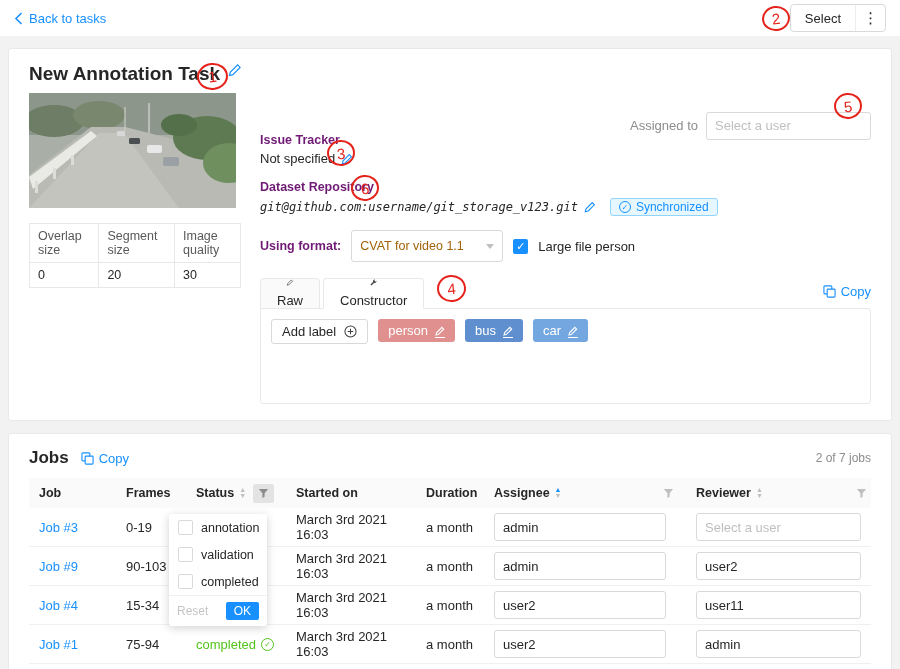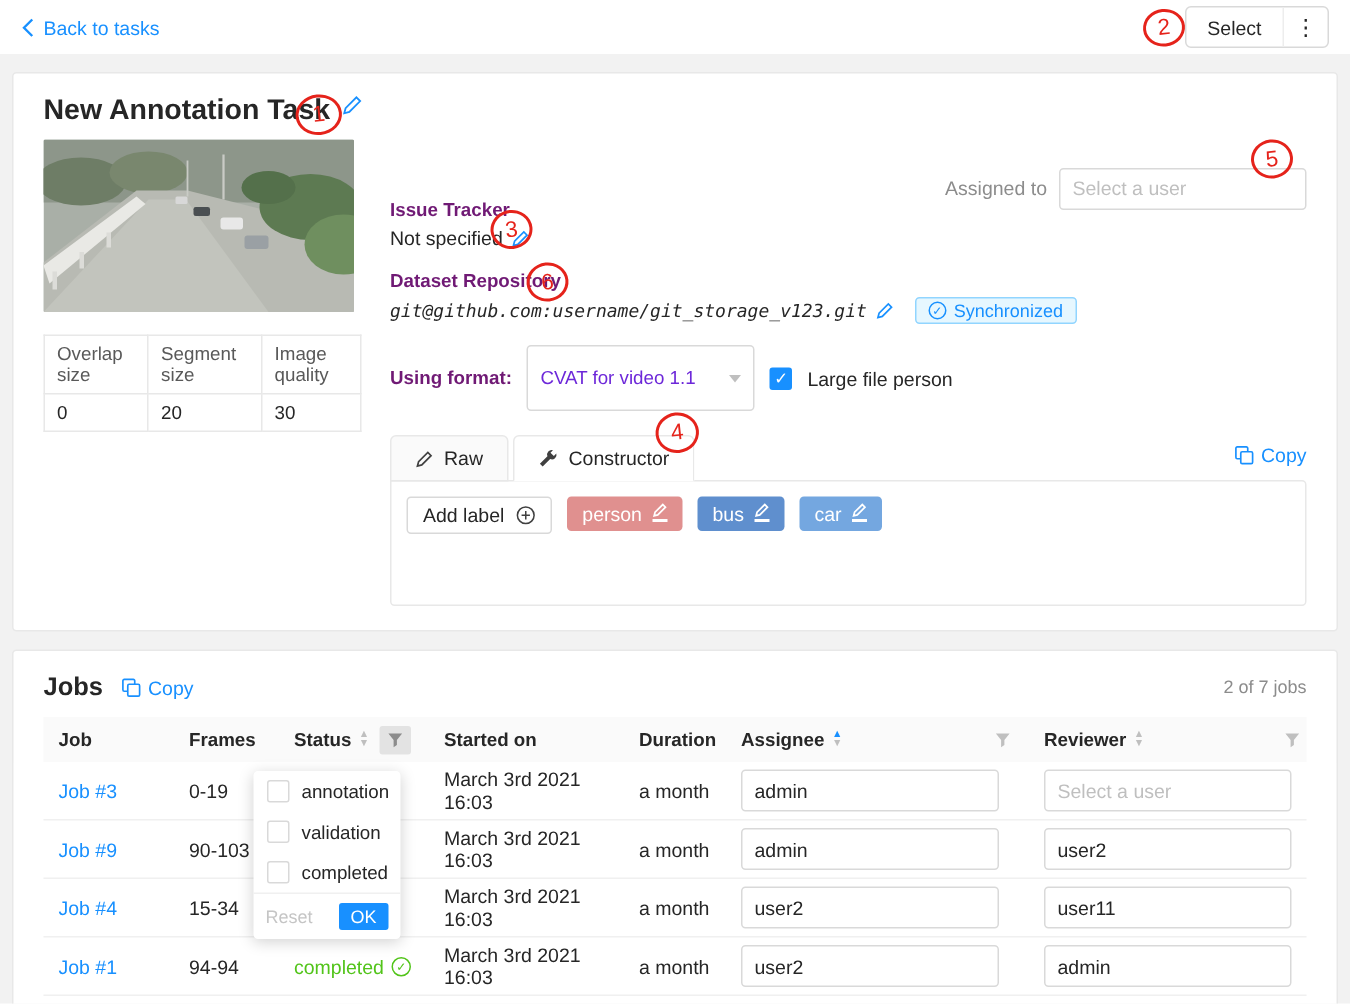--- a/index.html
+++ b/index.html
@@ -64,42 +64,42 @@
   .repo-url { font-family: "DejaVu Sans Mono", monospace; font-style: italic; font-size: 12px; }
   .sync-badge {
     display: inline-flex; align-items: center; gap: 5px;
     background: #e6f7ff; border: 1px solid #91d5ff; color: #1890ff;
     font-size: 12px; border-radius: 3px; padding: 1px 8px; margin-left: 8px;
   }
   .circle-check { width: 12px; height: 12px; border: 1px solid #1890ff; border-radius: 50%;
     display: inline-flex; align-items: center; justify-content: center; font-size: 8px; color: #1890ff; }
 
   .format-row { margin-top: 14px; display: flex; align-items: center; gap: 10px; }
-  .select-box { width: 152px; height: 44px; border: 1px solid #d9d9d9; border-radius: 3px;
-    display: flex; align-items: center; padding: 0 8px; color: #6d28d9; font-size: 12.5px; cursor: pointer; }
+  .select-box { width: 152px; height: 32px; border: 1px solid #d9d9d9; border-radius: 3px;
+    display: flex; align-items: center; padding: 0 8px; color: #a16207; font-size: 12.5px; cursor: pointer; }
   .select-caret { margin-left: auto; width: 0; height: 0; border-left: 4px solid transparent;
     border-right: 4px solid transparent; border-top: 5px solid #bfbfbf; }
   .checkbox { width: 15px; height: 15px; border-radius: 2px; display: inline-flex;
     align-items: center; justify-content: center; flex: none; cursor: pointer; }
   .checkbox.checked { background: #1890ff; color: #fff; font-size: 11px; }
   .checkbox.empty { background: #fff; border: 1px solid #d9d9d9; }
 
   
   .tabs-row { margin-top: 16px; display: flex; align-items: flex-end; }
   .tab { height: 31px; display: inline-flex; align-items: center; gap: 7px;
     padding: 0 16px; border: 1px solid #e8e8e8; border-radius: 4px 4px 0 0;
-    margin-right: 3px; margin-bottom: -1px; cursor: pointer; background: #fafafa; }
+    margin-right: 3px; margin-bottom: -1px; cursor: pointer; background: #fafafa; flex-direction: column; }
   .tab.active { background: #fff; border-bottom-color: #fff; z-index: 2; position: relative; }
   .copy-link { margin-left: auto; align-self: center; display: inline-flex; align-items: center;
     gap: 5px; color: #1890ff; cursor: pointer; padding-bottom: 4px; }
   .labels-box { border: 1px solid #e8e8e8; flex: 1; padding: 10px; display: flex;
     align-items: flex-start; gap: 10px; border-radius: 0 3px 3px 3px; }
   .add-label-btn { display: inline-flex; align-items: center; gap: 8px;
     border: 1px solid #d9d9d9; border-radius: 3px; padding: 4px 10px; background: #fff; cursor: pointer; }
-  .label-tag { display: inline-flex; align-items: flex-start; gap: 7px; color: #fff;
+  .label-tag { display: inline-flex; align-items: flex-end; gap: 7px; color: #fff;
     border-radius: 3px; padding: 4px 10px; cursor: pointer; }
   .tag-pencil { display: inline-flex; flex-direction: column; align-items: center; }
   .tag-pencil .bar { width: 10px; height: 1.5px; background: #fff; margin-top: 1px; }
 
   
   .jobs-header { display: flex; align-items: center; gap: 12px; margin-bottom: 10px; }
   .jobs-title { font-size: 17px; font-weight: 700; }
   .jobs-count { margin-left: auto; color: #8c8c8c; font-size: 12px; }
 
   .jobs-grid { display: grid; grid-template-columns: 87px 70px 100px 130px 68px 202px 1fr; align-items: center; }
@@ -430,21 +430,21 @@
       </div>
     <div class="row-cell">
         <input class="ant-input cell-input reviewer" value="user11" style="">
       </div>
   </div>
 
   <div class="jobs-grid jobs-row">
     <div class="row-cell">
         <span class="job-link">Job #1</span>
       </div>
-    <div class="row-cell">94-94</div>
+    <div class="row-cell">75-94</div>
     <div class="row-cell">
       <span class="status-done">
         <span>completed</span>
         <span class="done-icon">✓</span>
       </span>
     </div>
     <div class="row-cell">March 3rd 2021 16:03</div>
     <div class="row-cell">a month</div>
     <div class="row-cell">
         <input class="ant-input cell-input" value="user2" style="">

